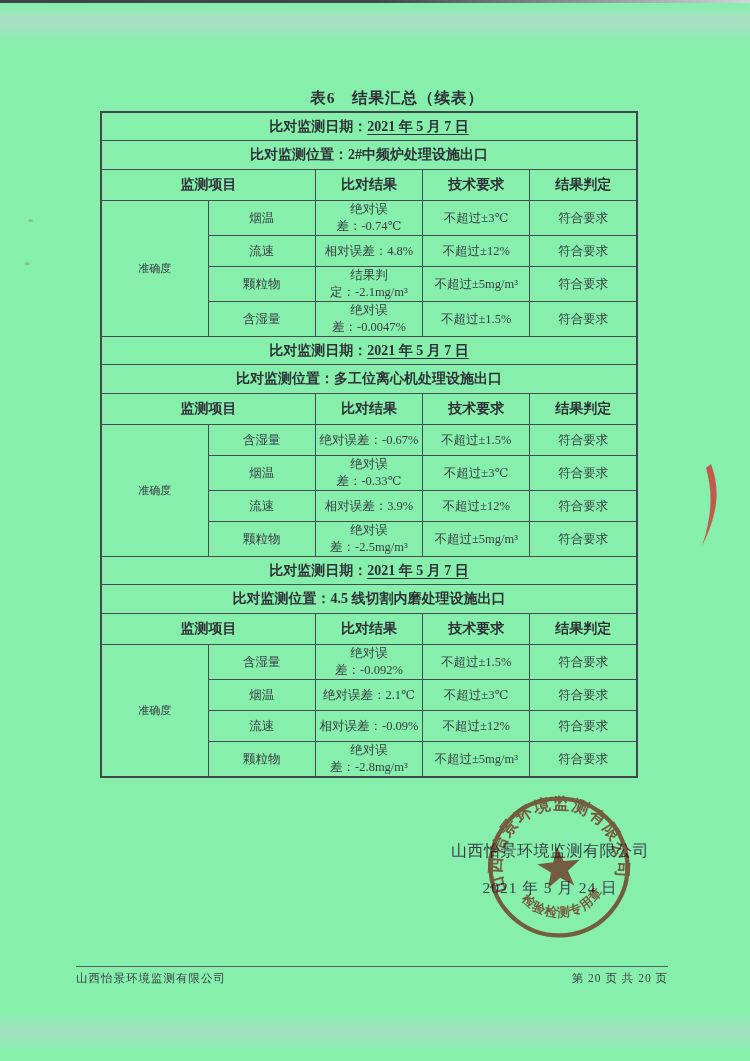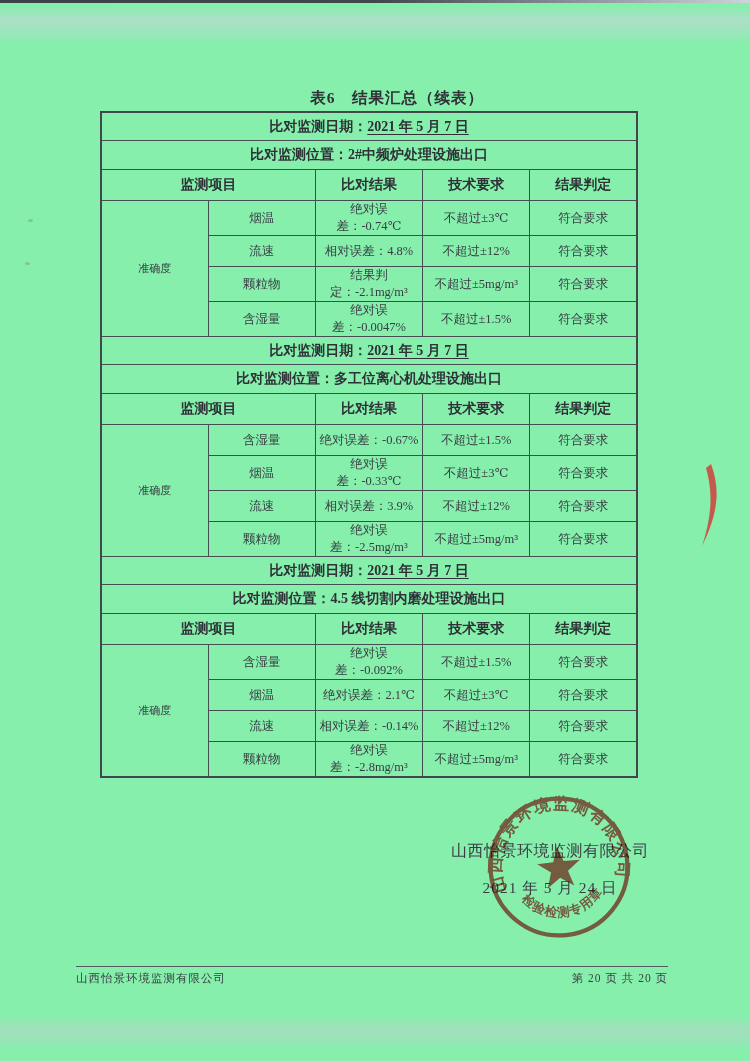--- a/index.html
+++ b/index.html
@@ -166,21 +166,21 @@
         <td class="c-judge">符合要求</td>
       </tr>
       <tr class="r-data">
         <td class="c-item">烟温</td>
         <td class="c-result">绝对误差：2.1℃</td>
         <td class="c-req">不超过±3℃</td>
         <td class="c-judge">符合要求</td>
       </tr>
       <tr class="r-data">
         <td class="c-item">流速</td>
-        <td class="c-result">相对误差：-0.14%</td>
+        <td class="c-result">相对误差：-0.09%</td>
         <td class="c-req">不超过±12%</td>
         <td class="c-judge">符合要求</td>
       </tr>
       <tr class="r-data">
         <td class="c-item">颗粒物</td>
         <td class="c-result">绝对误差：-2.8mg/m³</td>
         <td class="c-req">不超过±5mg/m³</td>
         <td class="c-judge">符合要求</td>
       </tr>
     </tbody>

